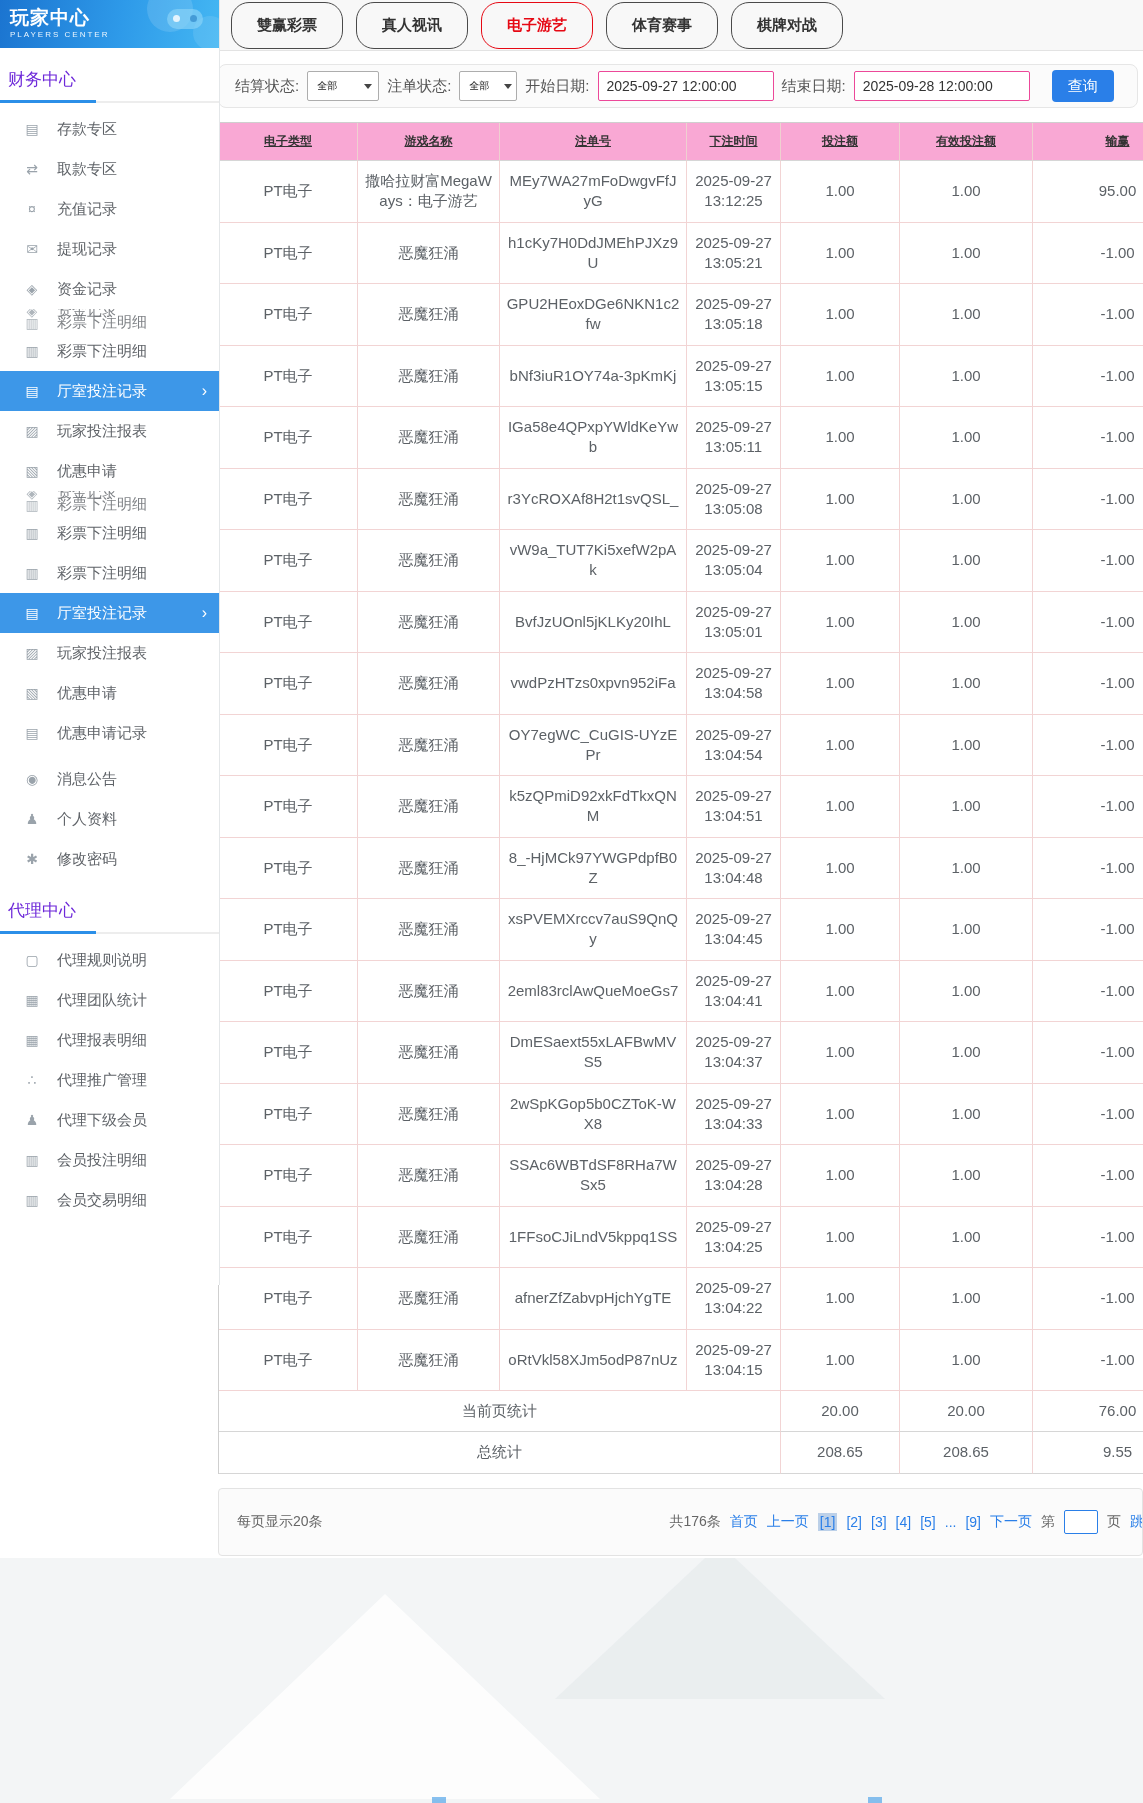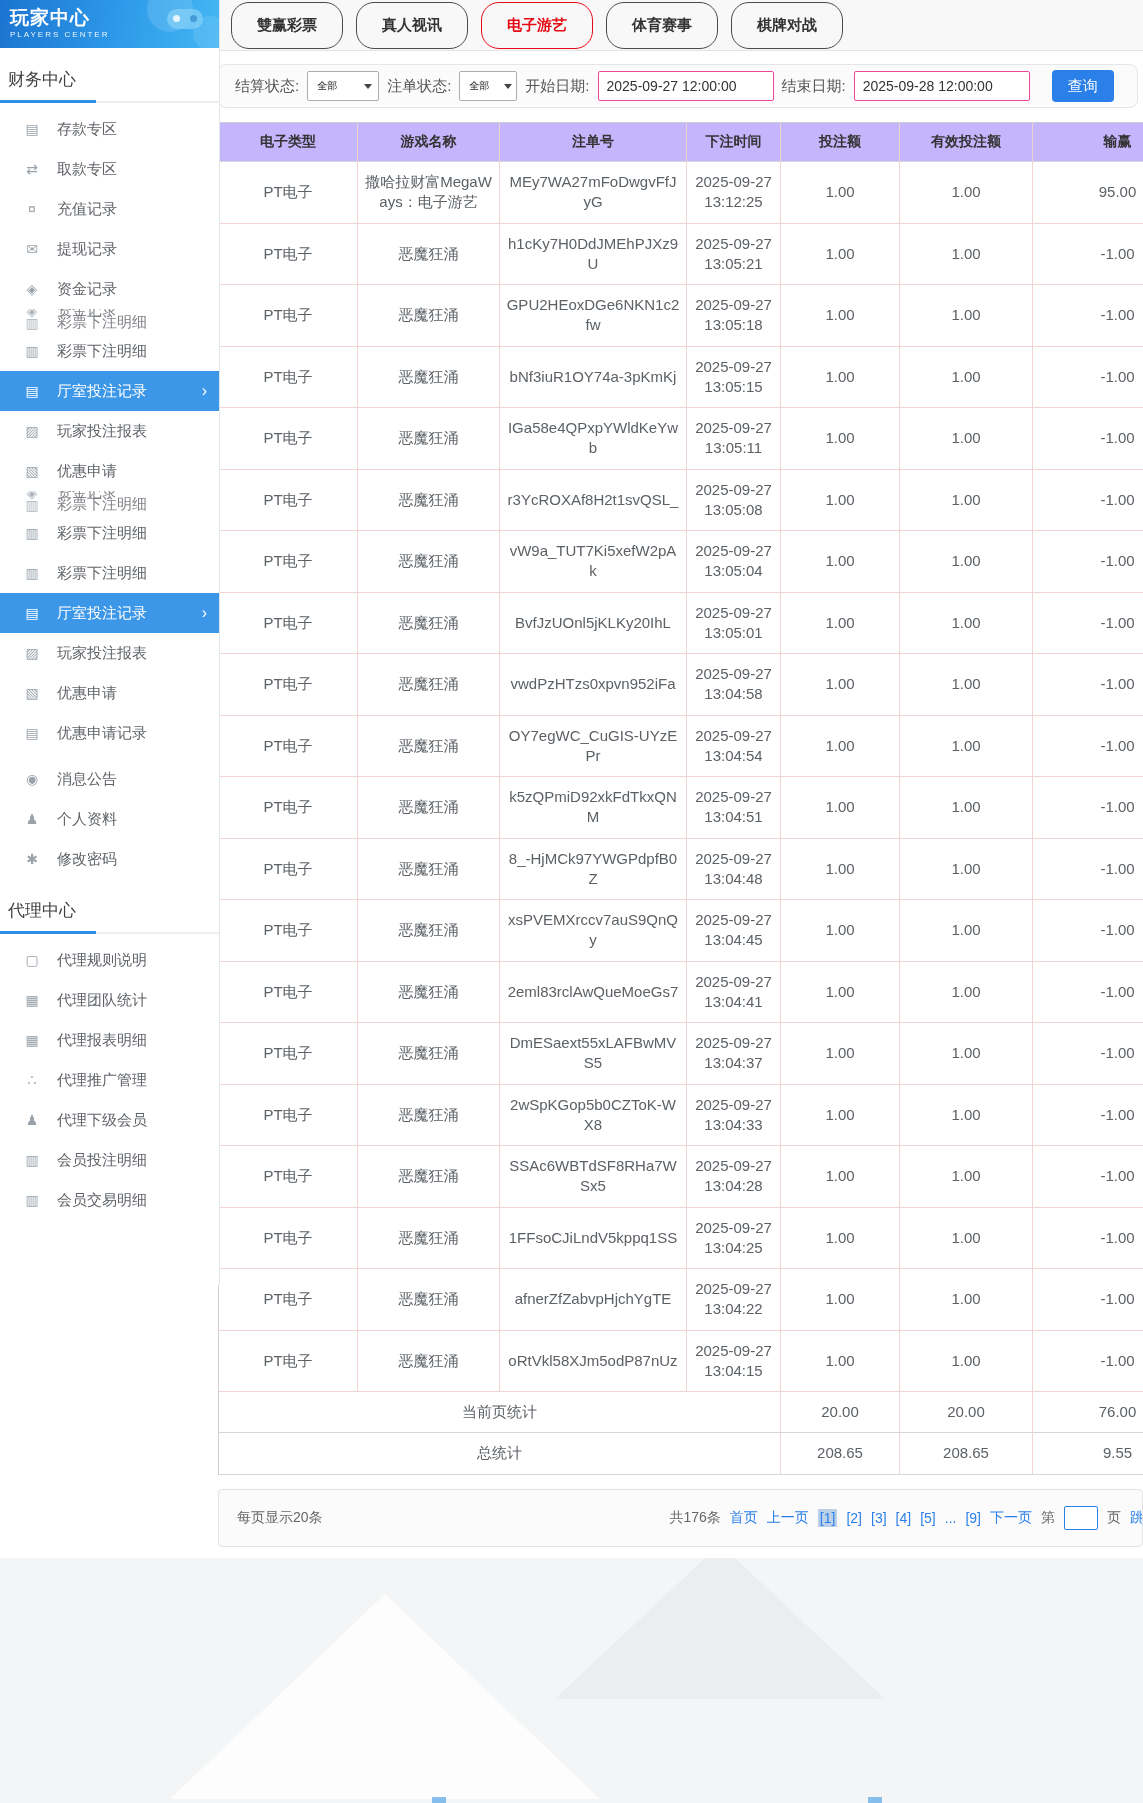--- a/index.html
+++ b/index.html
@@ -11,21 +11,21 @@
   .sidebar { position:absolute; left:0; top:0; width:220px; height:1285px; background:#fff; border-right:1px solid #e4e7e9; z-index:3; }
   .brand { position:relative; height:48px; background:linear-gradient(100deg,#1b74d0 0%,#2e9ae9 55%,#44b7f3 100%); padding:7px 0 0 10px; overflow:hidden; }
   .brand::before { content:""; position:absolute; right:26px; top:-14px; width:46px; height:46px; border-radius:50%; background:rgba(255,255,255,.13); }
   .brand::after { content:""; position:absolute; right:-8px; top:16px; width:34px; height:34px; border-radius:50%; background:rgba(255,255,255,.10); }
   .brand-title { color:#fff; font-size:19px; font-weight:bold; letter-spacing:1px; line-height:22px; }
   .brand-sub { color:#eaf6ff; font-size:8px; letter-spacing:2px; margin-top:1px; }
   .gamepad { position:absolute; right:16px; top:9px; width:36px; height:20px; border-radius:10px; background:rgba(140,212,248,.65); z-index:2; }
   .gamepad::before { content:""; position:absolute; left:6px; top:6px; width:7px; height:7px; border-radius:50%; background:rgba(255,255,255,.8); }
   .gamepad::after { content:""; position:absolute; right:6px; top:6px; width:7px; height:7px; border-radius:50%; background:rgba(33,118,190,.55); }
 
-  .nav-section-title { margin-top:12px; padding:8px 0 10px 8px; font-size:17px; color:#404040; border-bottom:2px solid #ededed; position:relative; }
+  .nav-section-title { margin-top:12px; padding:8px 0 10px 8px; font-size:17px; color:#6d28d9; border-bottom:2px solid #ededed; position:relative; }
   .nav-section-title::after { content:""; position:absolute; left:0; bottom:-2px; width:96px; height:3px; background:#2b8fe8; }
   .nav-list { padding-top:6px; }
   .nav-item { display:flex; align-items:center; height:40px; padding-left:22px; cursor:pointer; }
   .nav-item .ico { width:20px; font-size:14px; color:#9aa3ab; margin-right:15px; text-align:center; flex:none; }
   .nav-item .lbl { font-size:15px; color:#5f6368; white-space:nowrap; }
   .nav-item.active { background:#3d97e8; padding-right:12px; }
   .nav-item.active .ico, .nav-item.active .lbl { color:#fff; }
   .nav-item.active .arrow { margin-left:auto; color:#fff; font-size:16px; line-height:1; }
   .nav-item.glitch { position:relative; height:22px; overflow:hidden; }
   .nav-item.glitch .grow { position:absolute; left:0; display:flex; align-items:center; padding-left:22px; opacity:.8; filter:blur(.4px); }
@@ -41,27 +41,27 @@
   .filter { margin:13px 0 0 13px; width:920px; height:44px; background:#fbfbfb; border:1px solid #e6e6e6; border-radius:8px; display:flex; align-items:center; padding-left:16px; gap:8px; }
   .flabel { font-size:15px; color:#555; white-space:nowrap; }
   .sel { display:flex; align-items:center; justify-content:space-between; width:72px; height:30px; border:1px solid #adadad; background:#fff; border-radius:2px; padding:0 6px 0 9px; font-size:10px; color:#222; cursor:pointer; }
   .sel.narrow { width:58px; padding-right:4px; }
   .chev { width:0; height:0; border-left:4px solid transparent; border-right:4px solid transparent; border-top:5px solid #444; }
   .din { width:176px; height:30px; border:1px solid #ec4899; background:#fff; font-size:14px; color:#333; padding:0 8px; border-radius:2px; font-family:inherit; }
   .qbtn { margin-left:14px; width:62px; height:32px; background:#2a7fe8; color:#fff; font-size:15px; border:none; border-radius:4px; cursor:pointer; font-family:inherit; }
 
   .tbl { margin:14px 0 0 13px; border-collapse:separate; border-spacing:0; table-layout:fixed; width:984px; background:#fff;
          border-top:1px solid #cfcfcf; border-left:1px solid #cfcfcf; }
-  .tbl th { padding:10px 4px; background:#c4b5fd; font-size:14px; font-weight:bold; color:#333; text-align:center;
-            border-right:1px solid #efd0d0; border-bottom:1px solid #d6d6d6; }
+  .tbl th { padding:10px 4px; background:#f9a8d4; font-size:12px; font-weight:bold; color:#333; text-align:center;
+            border-right:1px solid #efd0d0; border-bottom:1px solid #d6d6d6;text-decoration:underline; }
   .tbl td { padding:10px 6px; font-size:15px; color:#5c6166; text-align:center; line-height:1.35; word-break:break-all;
             border-right:1px solid #f2d4d4; border-bottom:1px solid #f2d4d4; }
   .tbl tfoot td { border-bottom:1px solid #d6d6d6; }
 
-  .pager { position:relative; margin:14px 0 0 13px; width:925px; height:58px; border:1px solid #e3e3e3; background:#fbfbfb; border-radius:4px;
+  .pager { position:relative; margin:14px 0 0 13px; width:925px; height:68px; border:1px solid #e3e3e3; background:#fbfbfb; border-radius:4px;
            display:flex; align-items:center; padding-left:18px; font-size:14px; color:#666; overflow:hidden; }
   .pager-right { margin-left:auto; margin-right:-16px; display:flex; align-items:center; gap:9px; white-space:nowrap; }
   .plink { color:#2a7fe8; text-decoration:none; cursor:pointer; }
   .plink.current { background:#bcd0e8; padding:1px 2px; }
   .pdots { color:#2a7fe8; }
   .jump-input { width:34px; height:24px; border:1px solid #2a7fe8; border-radius:2px; background:#fff; font-family:inherit; }
 
   
   .bottomband { position:absolute; left:0; top:1558px; width:1143px; height:245px; background:#f3f5f6; overflow:hidden; }
   .tri1 { position:absolute; left:170px; top:36px; width:0; height:0; border-left:215px solid transparent; border-right:215px solid transparent; border-bottom:205px solid rgba(255,255,255,.8); }

